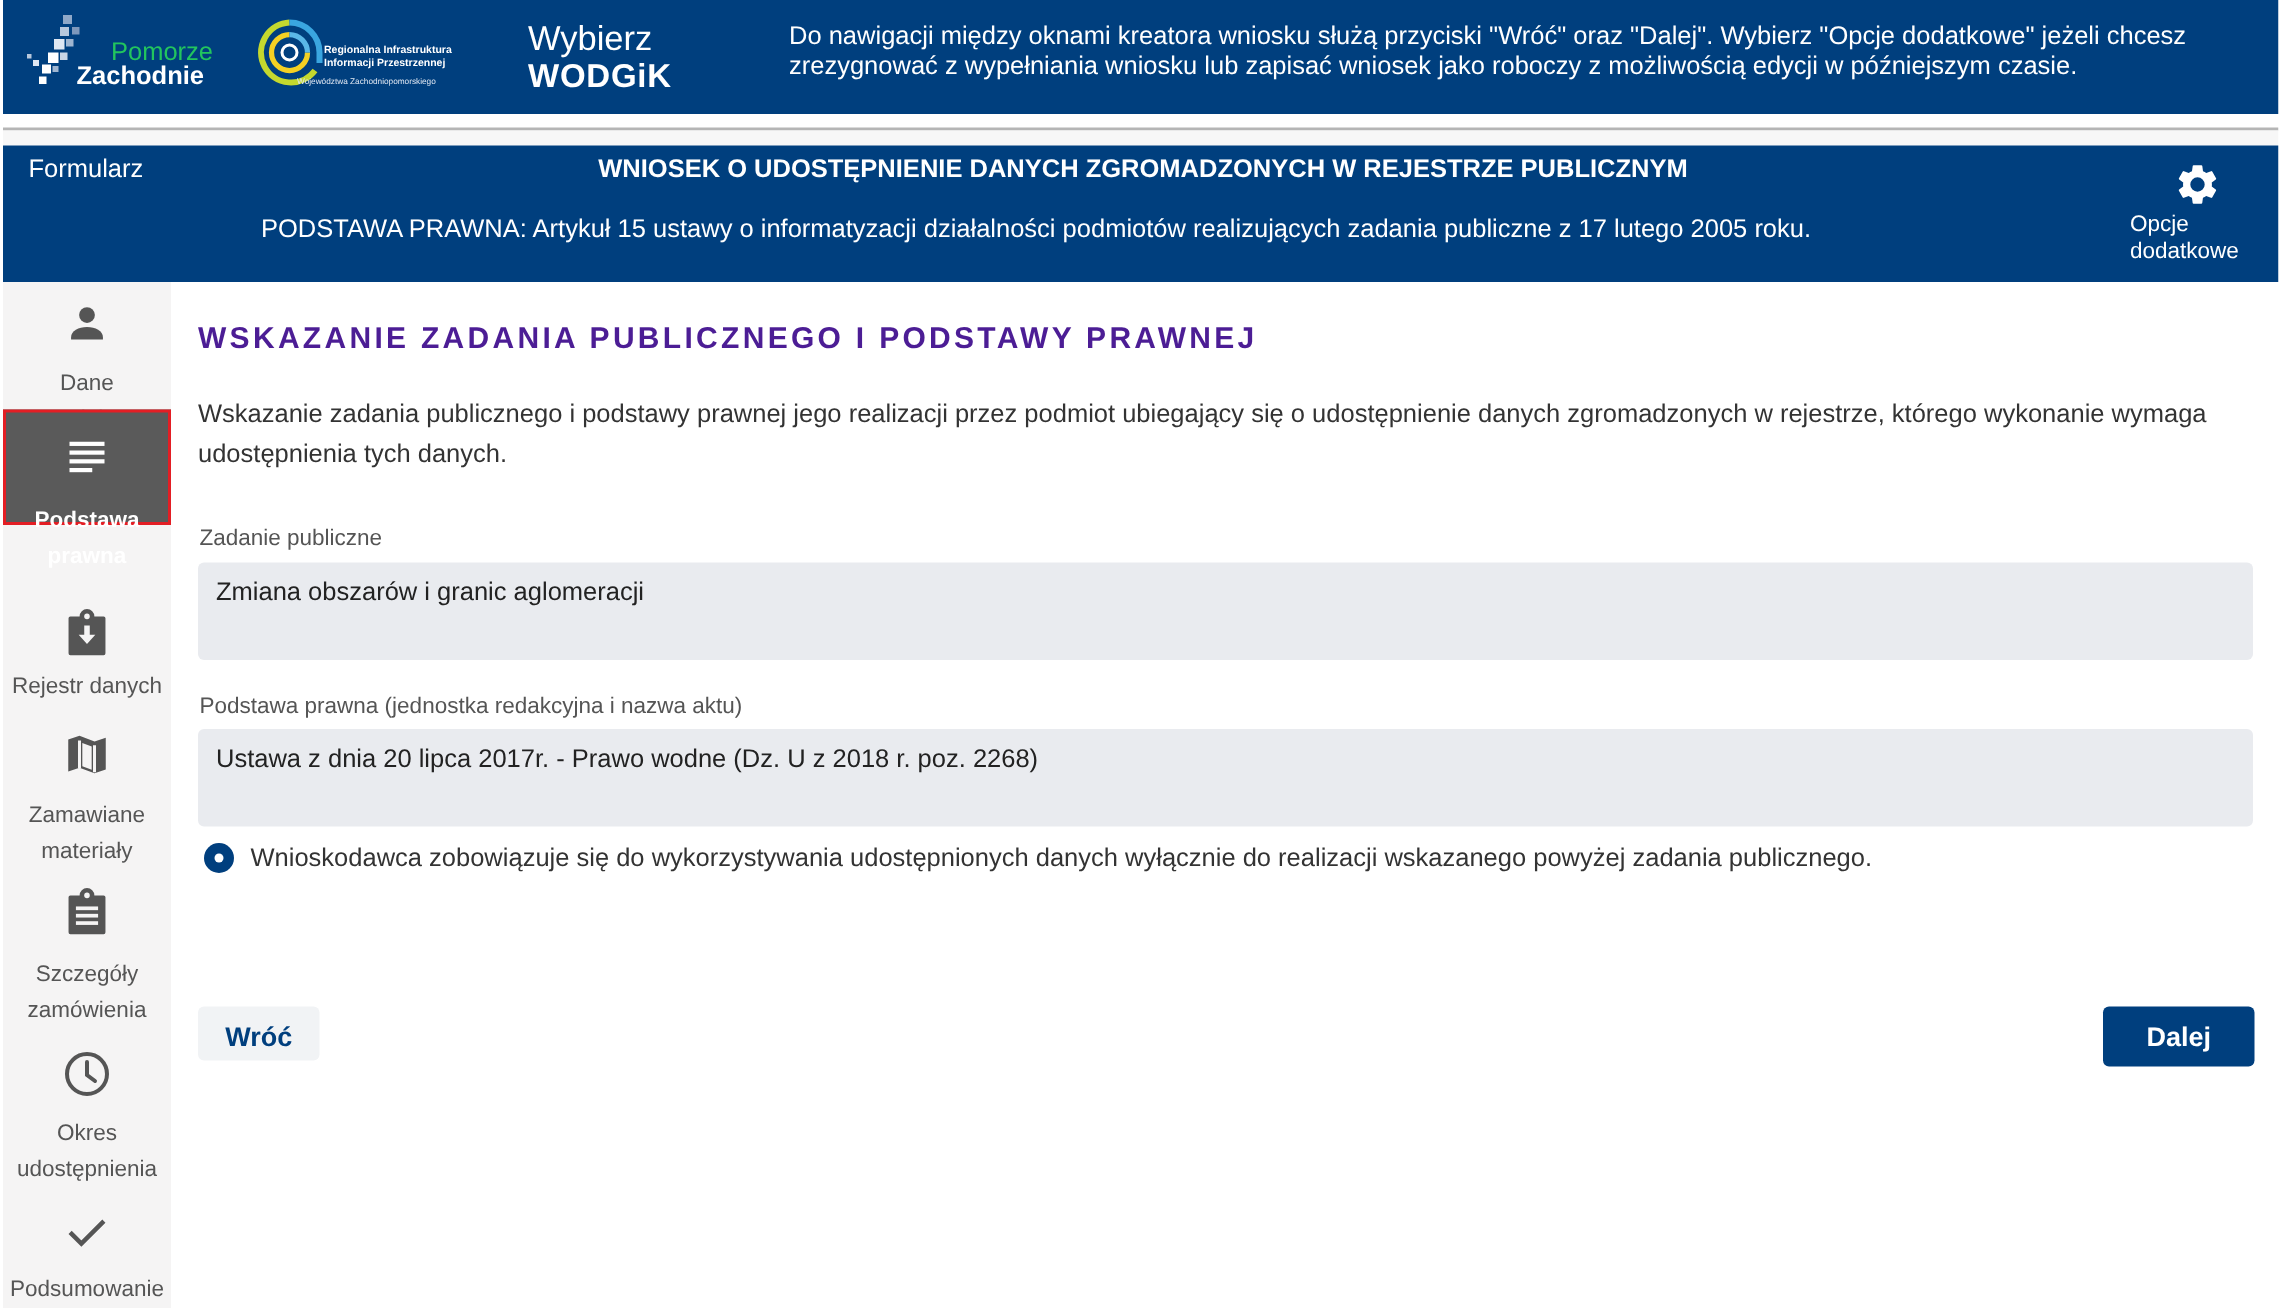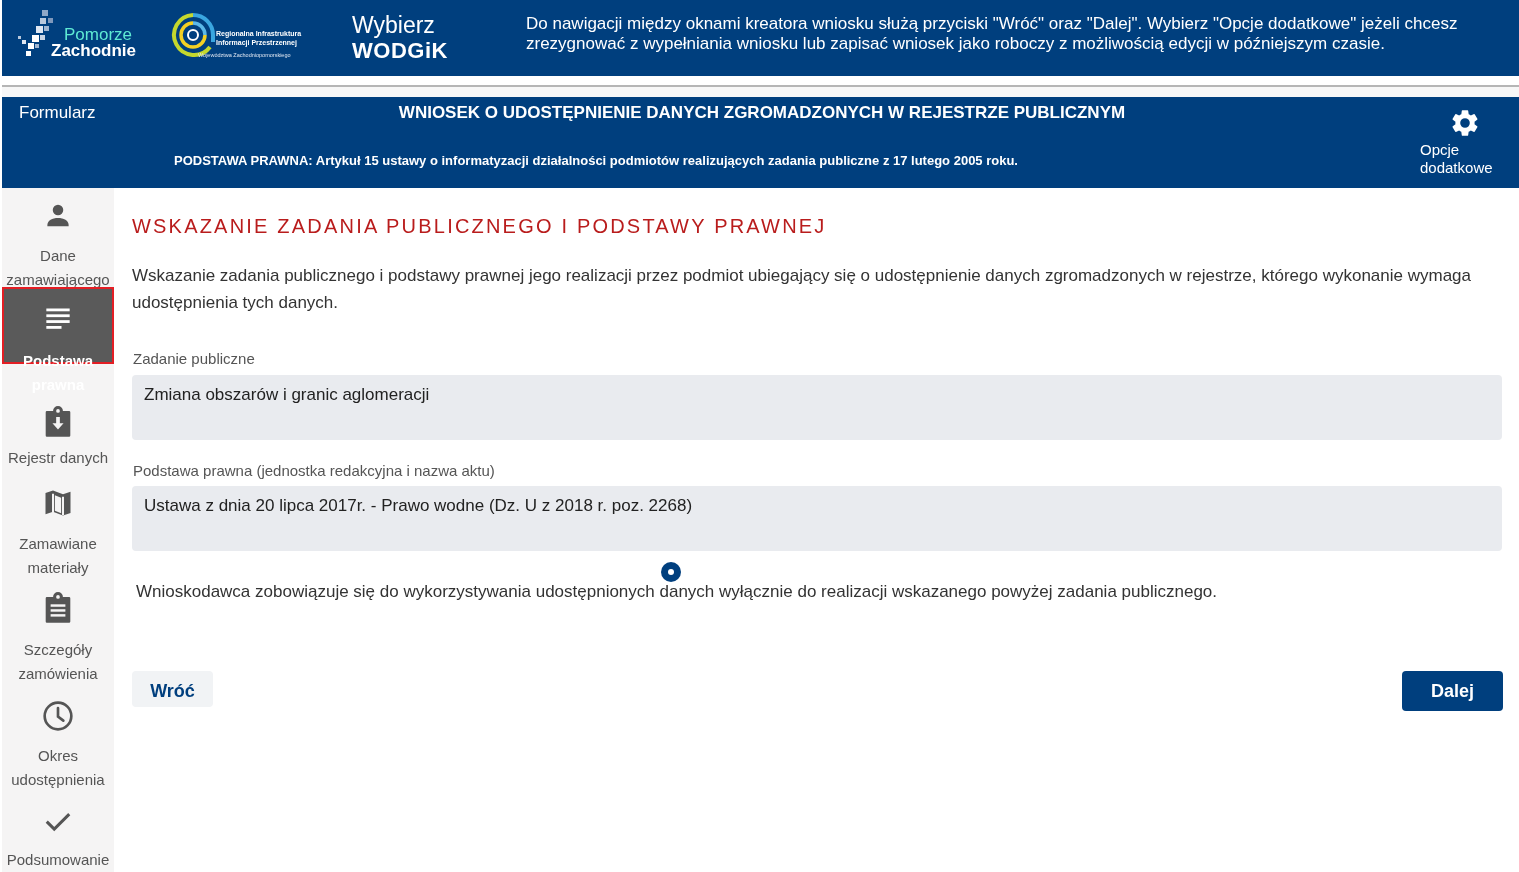--- a/index.html
+++ b/index.html
@@ -5,21 +5,21 @@
     * { box-sizing: border-box; margin: 0; padding: 0; }
     html, body { width: 1519px; height: 872px; overflow: hidden; background: #ffffff; }
     body { font-family: "Liberation Sans", "DejaVu Sans", sans-serif; color: #333; position: relative; }
 
     
     .top-banner {
       position: absolute; left: 2px; top: 0; width: 1517px; height: 76px;
       background: #003f7e; color: #fff;
     }
     .logo-pz { position: absolute; left: 16px; top: 10px; width: 120px; height: 52px; }
-    .logo-pz .pz-line1 { position: absolute; left: 46px; top: 15px; font-size: 17px; color: #5eead4; font-weight: 400; }
+    .logo-pz .pz-line1 { position: absolute; left: 56px; top: 15px; font-size: 17px; color: #22c55e; font-weight: 400; }
     .logo-pz .pz-line2 { position: absolute; left: 33px; top: 31px; font-size: 17px; font-weight: 700; color: #fff; }
     .logo-riip { position: absolute; left: 166px; top: 10px; width: 150px; height: 52px; }
     .logo-riip .riip-t1 { position: absolute; left: 48px; top: 20px; font-size: 7px; font-weight: 700; color: #fff; white-space: nowrap; }
     .logo-riip .riip-t2 { position: absolute; left: 48px; top: 29px; font-size: 7px; font-weight: 700; color: #fff; white-space: nowrap; }
     .logo-riip .riip-t3 { position: absolute; left: 30px; top: 42px; font-size: 5.5px; color: #dfe7f2; white-space: nowrap; }
     .logo-portal { position: absolute; left: 350px; top: 12px; color: #fff; }
     .logo-portal .p1 { font-size: 23px; font-weight: 400; line-height: 26px; }
     .logo-portal .p2 { font-size: 22px; font-weight: 700; line-height: 26px; letter-spacing: 0.5px; }
     .banner-info {
       position: absolute; left: 524px; top: 14px; width: 990px;
@@ -34,21 +34,21 @@
       position: absolute; left: 2px; top: 97px; width: 1517px; height: 91px;
       background: #003f7e; color: #fff;
     }
     .form-header .form-label { position: absolute; left: 17px; top: 6px; font-size: 17px; }
     .form-header .form-title {
       position: absolute; left: 0; top: 6px; width: 1520px; text-align: center;
       font-size: 17px; font-weight: 700; padding-right: 0;
     }
     .form-header .form-title span { display: inline-block; transform: translateX(0px); }
     .form-header .legal-basis {
-      position: absolute; left: 172px; top: 56px; font-size: 13px; font-weight: 700; white-space: nowrap;
+      position: absolute; left: 172px; top: 46px; font-size: 17px; font-weight: 400; white-space: nowrap;
     }
     .options-btn {
       position: absolute; left: 1418px; top: 8px; width: 90px; height: 80px; text-align: left;
       cursor: pointer;
     }
     .options-btn svg { display: block; margin: 2px auto 0; }
     .options-btn .opt-label { font-size: 15px; line-height: 18px; margin-top: 2px; }
 
     
     .sidebar {
@@ -58,32 +58,32 @@
     .side-item .icon { display: block; margin: 0 auto; }
     .side-item .lbl { font-size: 15px; line-height: 24px; color: #555; }
     .side-item.active {
       background: #5a5a5a; border: 2px solid #e31e24; color: #fff;
     }
     .side-item.active .lbl { color: #fff; font-weight: 700; }
 
     
     .main { position: absolute; left: 132px; top: 188px; width: 1372px; }
     .section-title {
-      position: absolute; left: 0; top: 27px; font-size: 20px; font-weight: 400; letter-spacing: 2.2px;
-      color: #b91c1c;
+      position: absolute; left: 0; top: 27px; font-size: 20px; font-weight: 700; letter-spacing: 2.2px;
+      color: #4c1d95;
     }
     .section-desc {
       position: absolute; left: 0; top: 74px; width: 1360px; font-size: 17px; line-height: 27px; color: #333;
     }
     .field-label { position: absolute; left: 1px; font-size: 15px; color: #555; }
     .field-box {
       position: absolute; left: 0; width: 1370px; height: 65px; background: #e9ebef; border-radius: 4px;
       padding: 10px 12px; font-size: 17px; color: #222;
     }
-    .radio-row { position: absolute; left: 4px; top: 374px; display: flex; align-items: center; cursor: pointer; flex-direction: column; }
+    .radio-row { position: absolute; left: 4px; top: 374px; display: flex; align-items: center; cursor: pointer; }
     .radio-dot {
       width: 20px; height: 20px; border-radius: 50%; background: #003f7e; position: relative; margin-right: 11px;
     }
     .radio-dot::after {
       content: ""; position: absolute; left: 7px; top: 7px; width: 6px; height: 6px; border-radius: 50%; background: #fff;
     }
     .radio-label { font-size: 17px; color: #333; }
 
     .btn-back {
       position: absolute; left: 0; top: 483px; width: 81px; height: 36px; background: #f1f3f5; border-radius: 4px;
@@ -156,21 +156,21 @@
 <div class="sidebar">
   <div class="side-item" style="top:10px;height:90px">
     <svg class="icon" width="30" height="30" viewBox="0 0 24 24" style="margin-top:2px">
       <circle cx="12" cy="8" r="4.2" fill="#555"></circle>
       <path d="M3.5 20c0-3.6 4-5.6 8.5-5.6s8.5 2 8.5 5.6v1H3.5z" fill="#555"></path>
     </svg>
     <div class="lbl" style="margin-top:14px">Dane</div>
     <div class="lbl">zamawiającego</div>
   </div>
 
-  <div class="side-item active" style="top:99px;height:77px">
+  <div class="side-item active" style="top:85px;height:77px">
     <svg class="icon" width="28" height="28" viewBox="0 0 24 24" style="margin-top:16px">
       <rect x="2" y="3" width="20" height="2.4" fill="#fff"></rect>
       <rect x="2" y="8" width="20" height="2.4" fill="#fff"></rect>
       <rect x="2" y="13" width="20" height="2.4" fill="#fff"></rect>
       <rect x="2" y="18" width="13" height="2.4" fill="#fff"></rect>
     </svg>
     <div class="lbl" style="margin-top:16px">Podstawa</div>
     <div class="lbl">prawna</div>
   </div>
 

